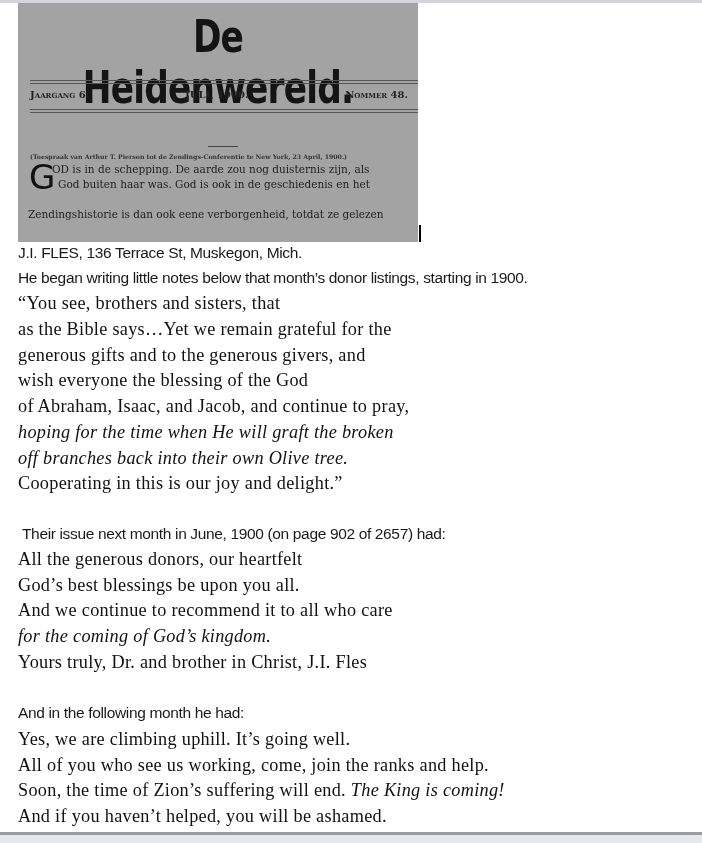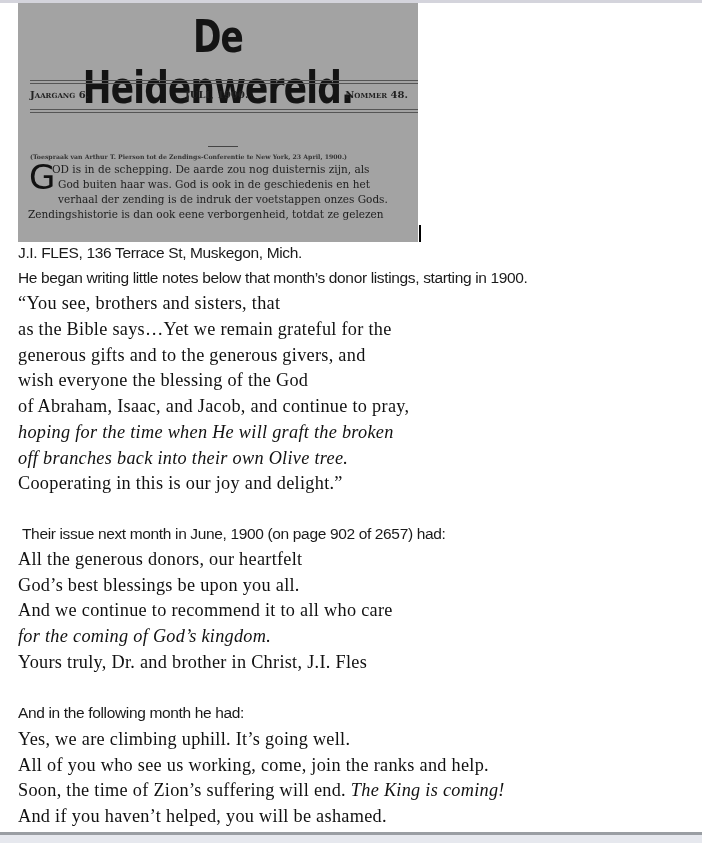--- a/index.html
+++ b/index.html
@@ -59,21 +59,20 @@
     <span class="dl-left">Jaargang 6.</span>
     <span class="dl-mid">JULI, 1900.</span>
     <span class="dl-right">Nommer 48.</span>
   </div>
   <div class="rule double" style="top:106px;"></div>
   <div class="title-rule"></div>
   <div class="speech-note">(Toespraak van Arthur T. Pierson tot de Zendings-Conferentie te New York, 23 April, 1900.)</div>
   <div class="dropcap">G</div>
   <div class="body-line" style="top:160px; left:34px;">OD is in de schepping.   De aarde zou nog duisternis zijn, als</div>
   <div class="body-line" style="top:175px; left:40px;text-align:center;">God buiten haar was.   God is ook in de geschiedenis en het</div>
-  <div class="body-line" style="top:190px; left:40px;">verhaal der zending is de indruk der voetstappen onzes Gods.</div>
   <div class="body-line" style="top:205px; left:10px;">Zendingshistorie is dan ook eene verborgenheid, totdat ze gelezen</div>
 </div>
 
 <div class="cursor-mark"></div>
 
 <div class="calibri" style="top:244px;">J.I. FLES, 136 Terrace St, Muskegon, Mich.</div>
 <div class="calibri" style="top:269px;">He began writing little notes below that month’s donor listings, starting in 1900.</div>
 
 <div class="mincho" style="top:292px;">“You see, brothers and sisters, that</div>
 <div class="mincho" style="top:318px;">as the Bible says…Yet we remain grateful for the</div>

